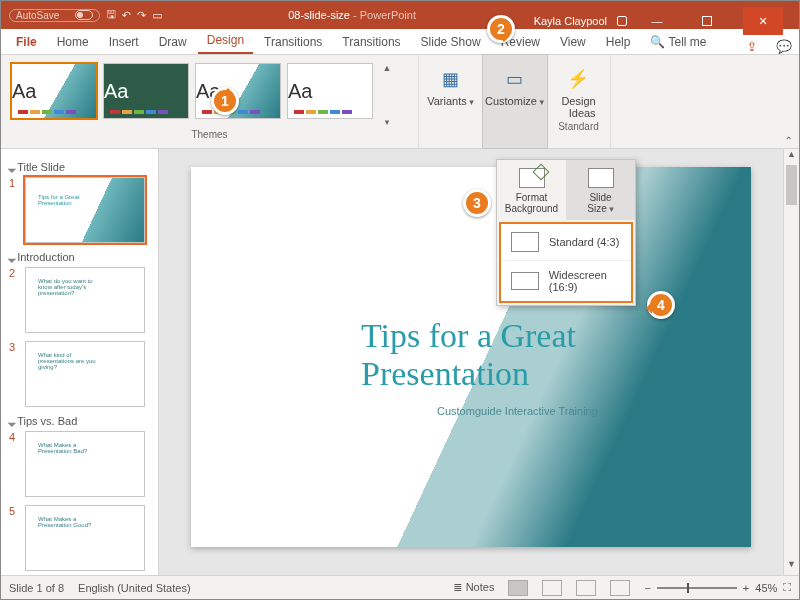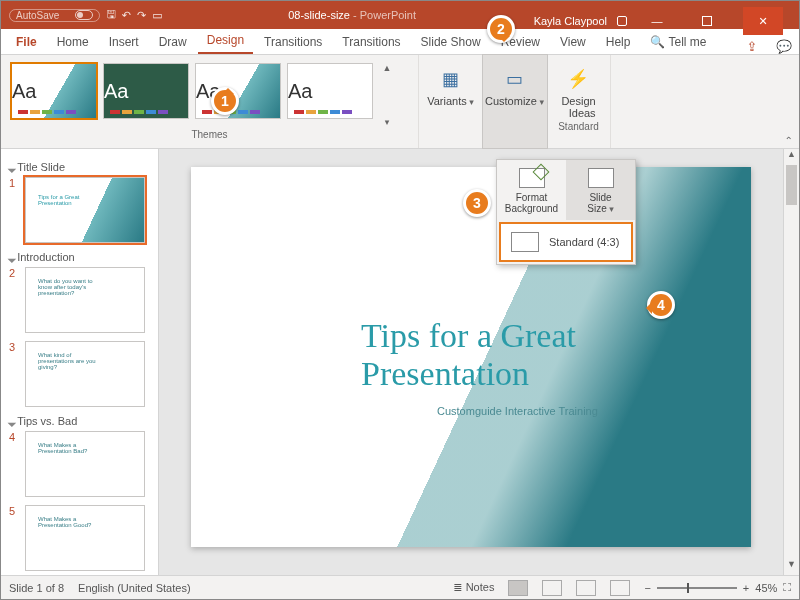--- a/index.html
+++ b/index.html
@@ -296,19 +296,23 @@
       <div class="picon"></div>
       <div class="drop" style="white-space:pre">Slide
 Size</div>
     </div>
   </div>
   <div class="sizeopts">
     <div class="sizeopt">
         <div class="sw"></div>
         <span>Standard (4:3)</span>
       </div>
+    <div class="sizeopt">
+        <div class="sw wide"></div>
+        <span>Widescreen (16:9)</span>
+      </div>
   </div>
 </div>
 
 <div id="c1" class="callout arrow">1</div>
 <div id="c2" class="callout arrow">2</div>
 <div id="c3" class="callout">3</div>
 <div id="c4" class="callout">4</div>
 
 </body></html>

